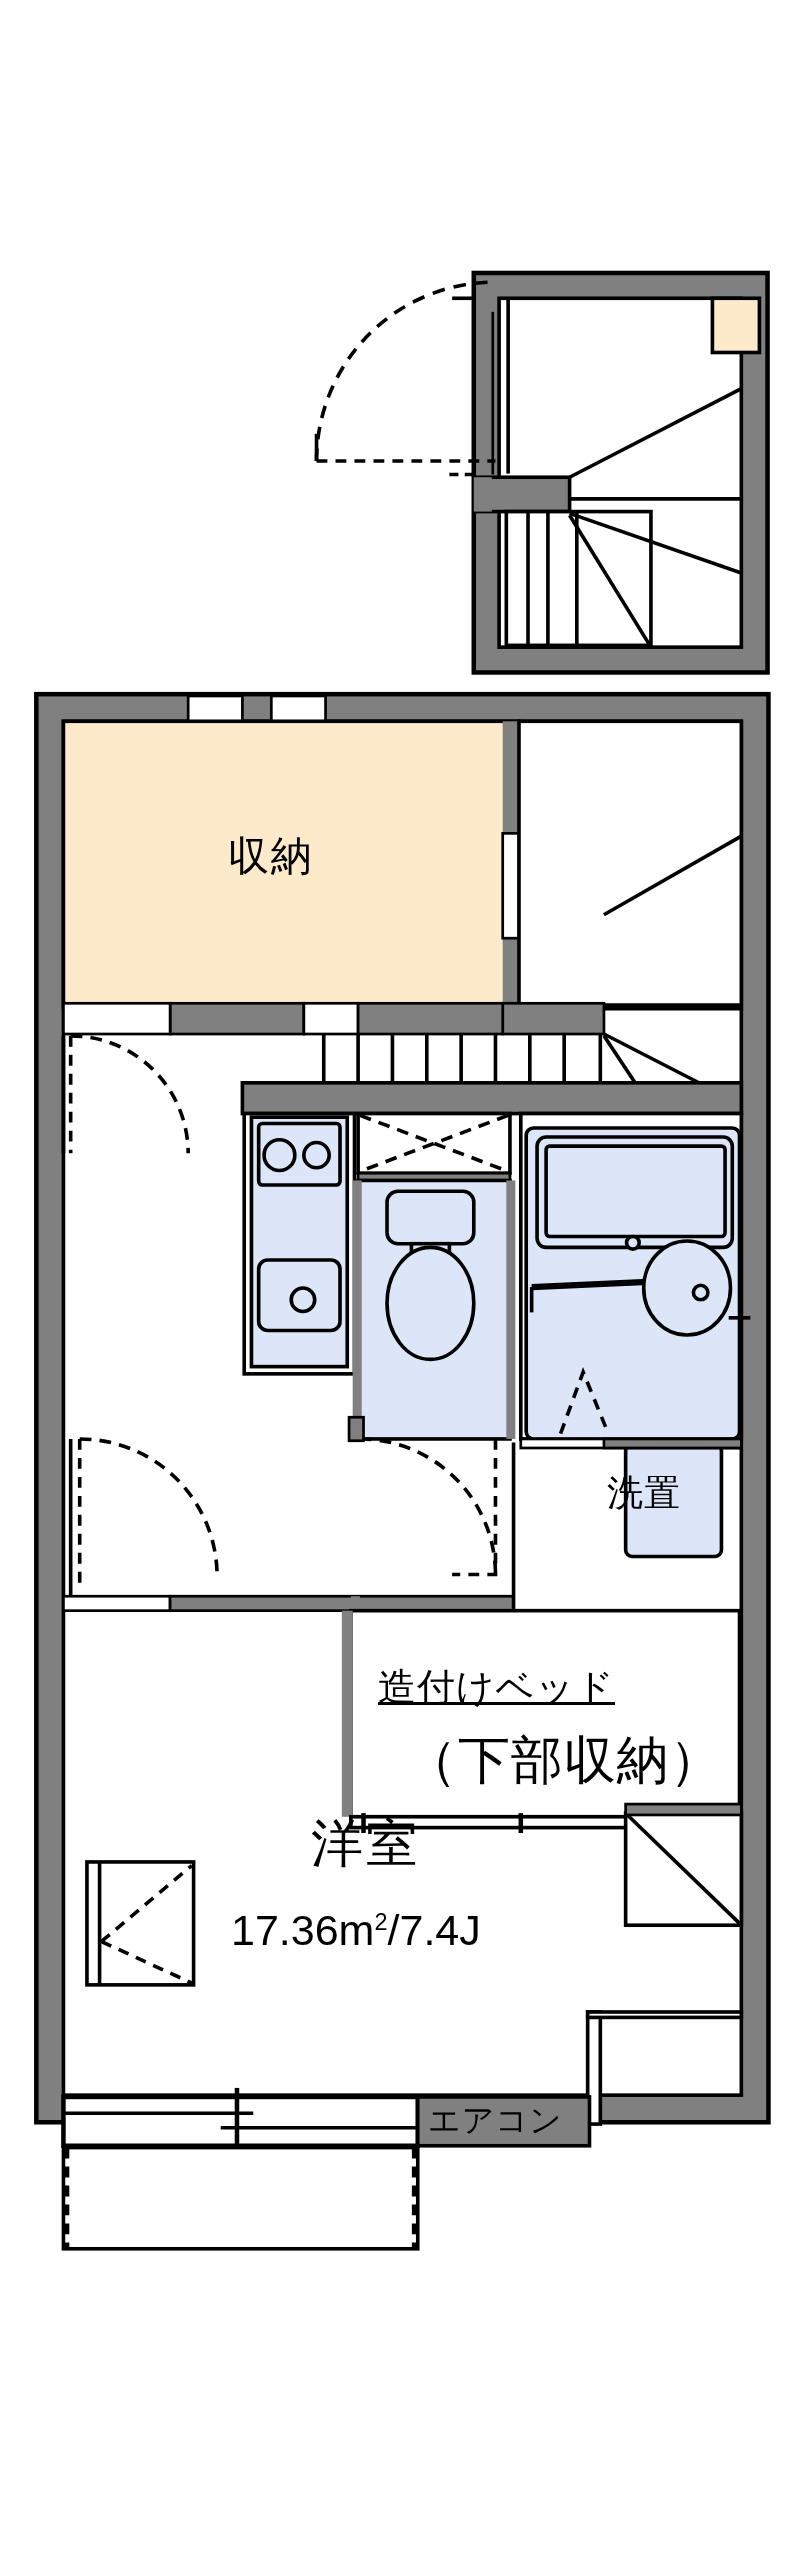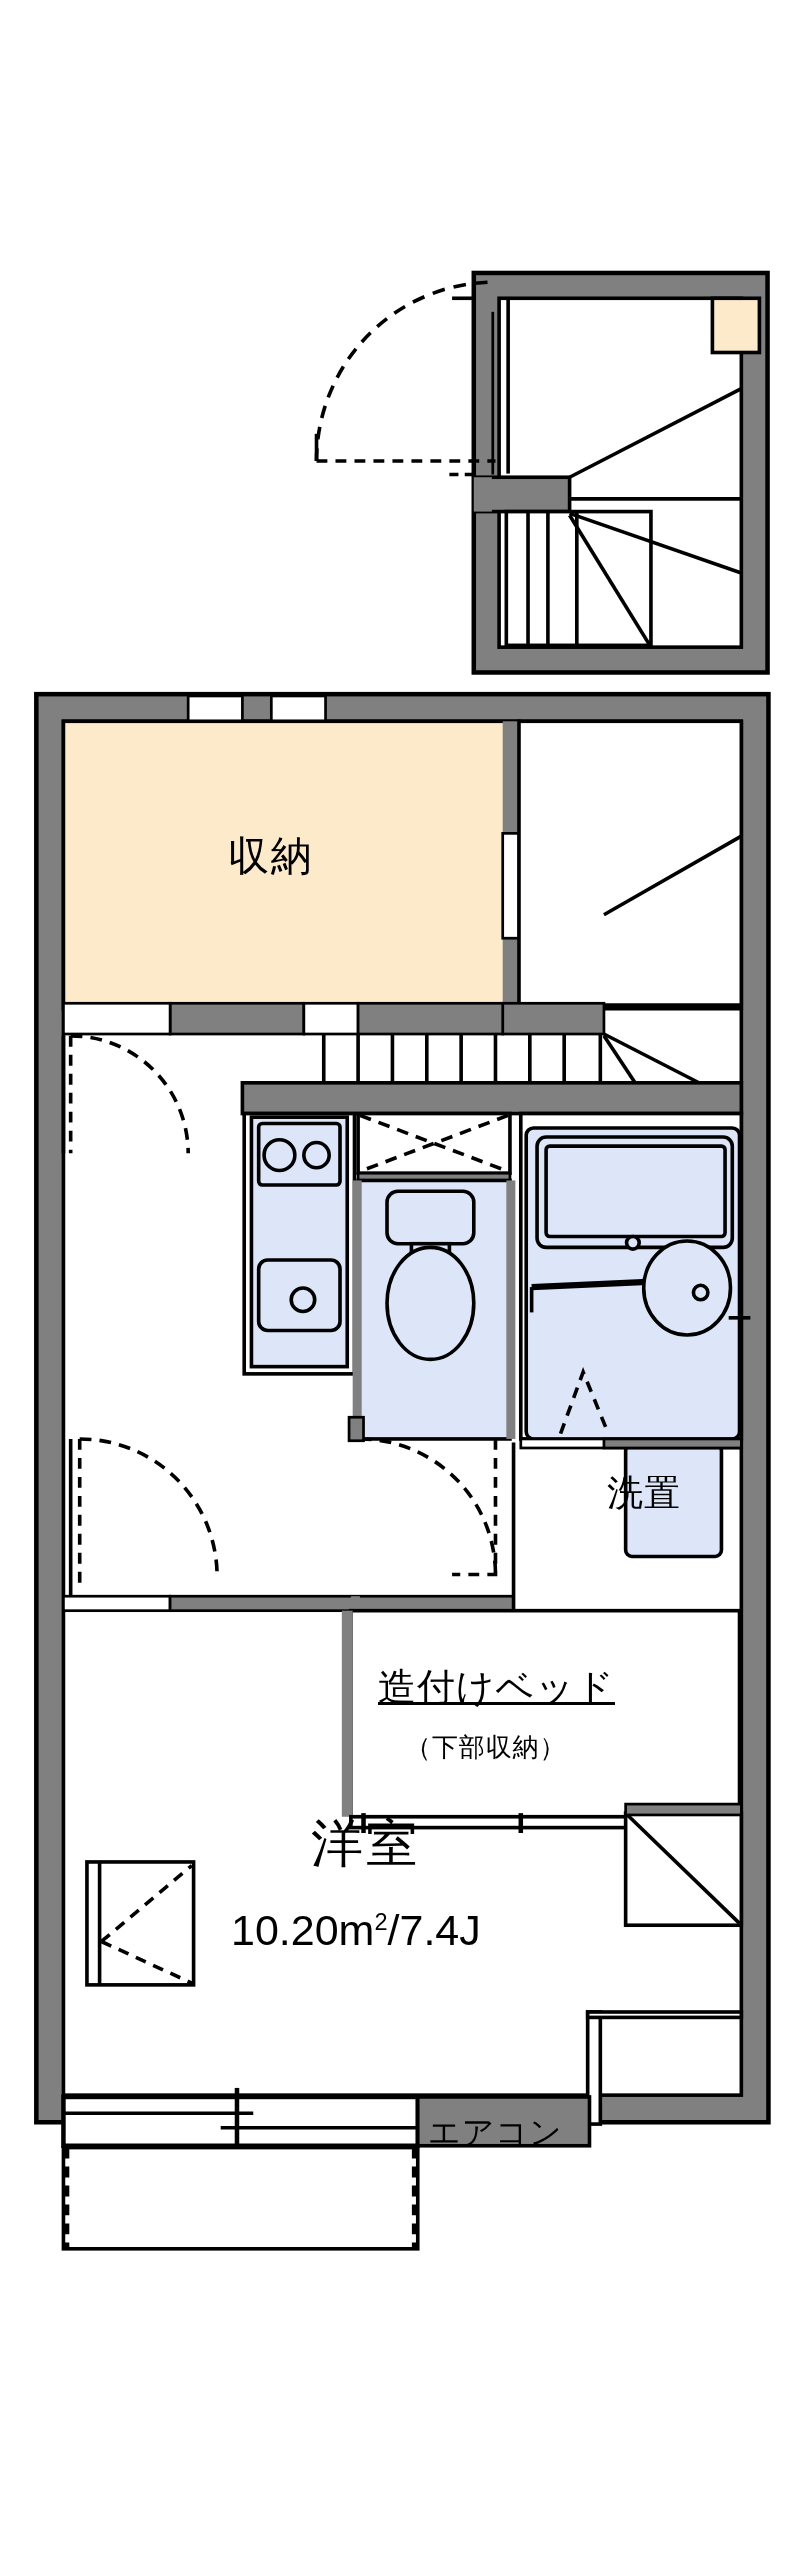--- a/index.html
+++ b/index.html
@@ -184,22 +184,22 @@
     <line x1="458" y1="2376" x2="458" y2="2488" stroke="#000" stroke-width="5" stroke-dasharray="12 9"></line>
   </g>
 </svg>
 
 <div class="lbl" style="left:228px;top:836px;font-size:41px;letter-spacing:1.8px;">収納</div>
 
 <div class="lbl" style="left:607px;top:1475px;font-size:36px;letter-spacing:0.9px;">洗置</div>
 
 <div class="lbl" style="left:378px;top:1668px;font-size:38px;letter-spacing:0.9px;text-decoration:underline;">造付けベッド</div>
 
-<div class="lbl" style="left:405px;top:1734px;font-size:26px;letter-spacing:0.9px;">（下部収納）</div>
+<div class="lbl" style="left:405px;top:1734px;font-size:52px;letter-spacing:0.9px;">（下部収納）</div>
 
 <div class="lbl" style="left:311px;top:1817px;font-size:52px;letter-spacing:2.7px;font-weight:400;text-align:center;">洋室</div>
 
 <div class="lbl" style="left:231px;top:1909px;font-size:43px;letter-spacing:0px;">
-  <span>10.20</span><span>m</span><sup style="font-size:23.5px;">2</sup><span>/7.4J</span>
+  <span>17.36</span><span>m</span><sup style="font-size:23.5px;">2</sup><span>/7.4J</span>
 </div>
 
-<div class="lbl" style="left:428px;top:2104px;font-size:32px;letter-spacing:0.9px;margin-top:12px;">エアコン</div>
+<div class="lbl" style="left:428px;top:2104px;font-size:32px;letter-spacing:0.9px;">エアコン</div>
 
 
 </body></html>

